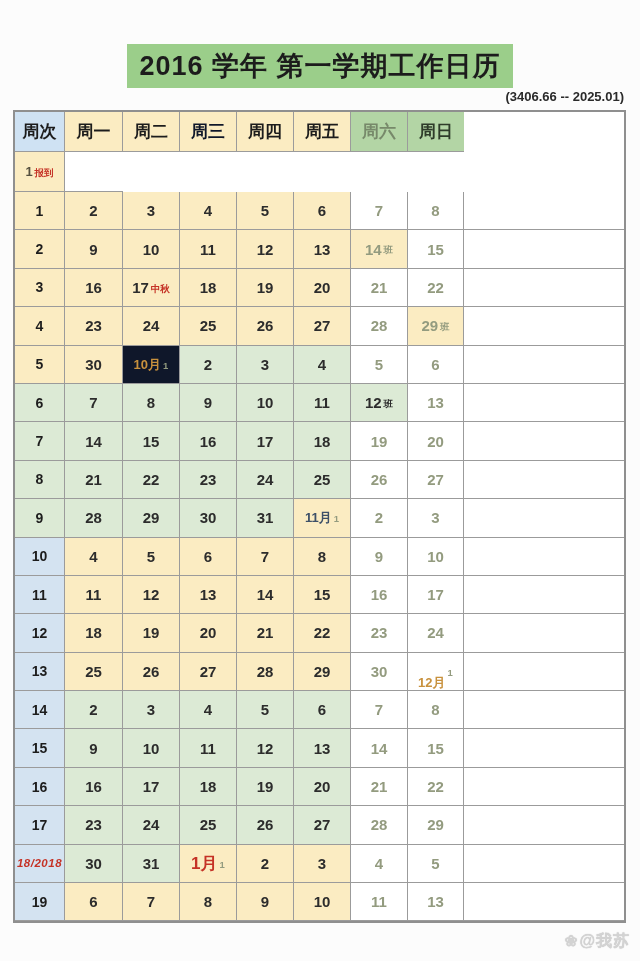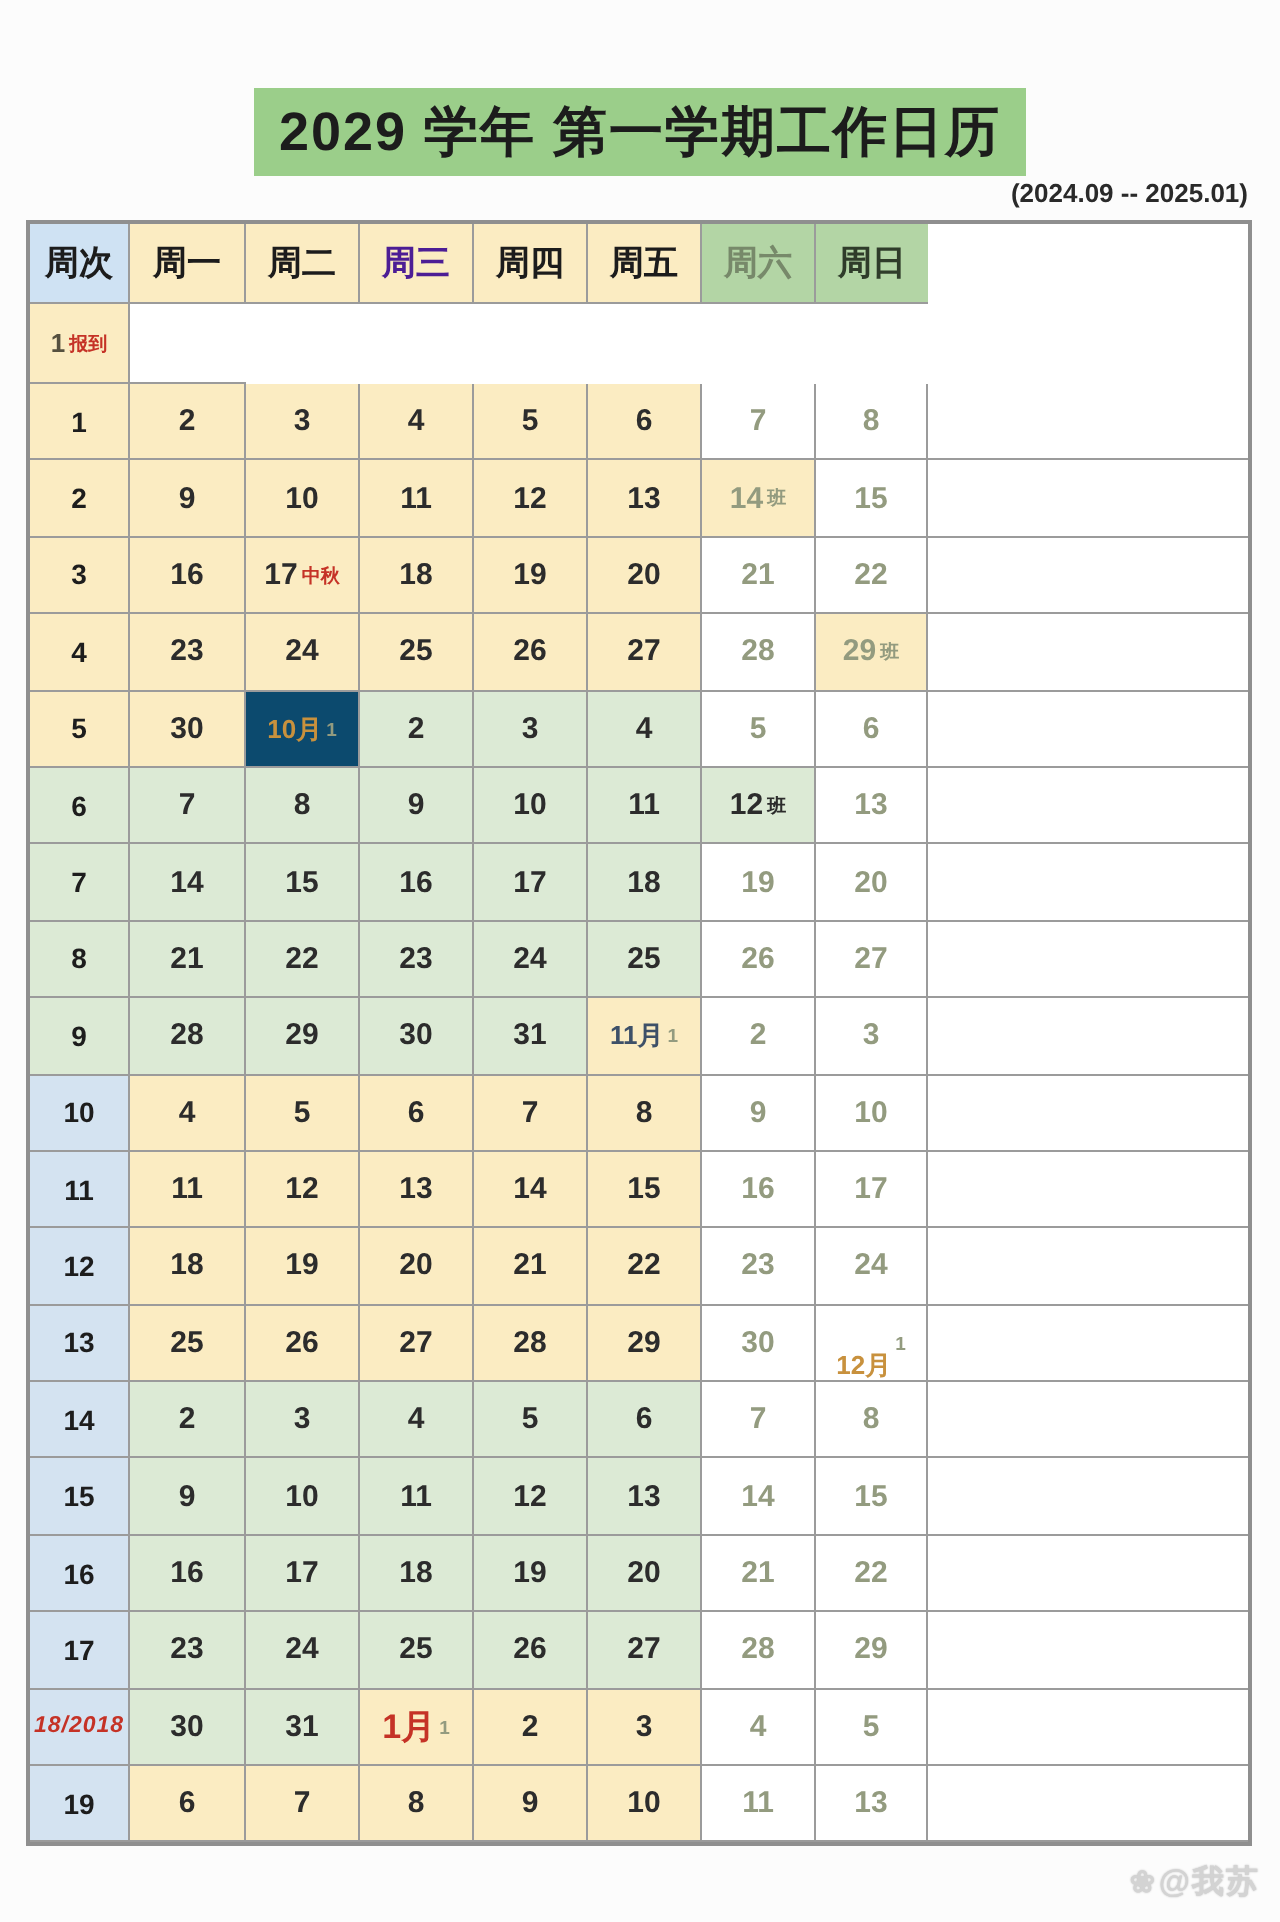--- a/index.html
+++ b/index.html
@@ -50,31 +50,31 @@
     color:#d3d3d3; text-shadow:0 0 1px #bdbdbd; letter-spacing:1px;
   }
   .watermark .icon { font-size:15px; margin-right:1px; }
 </style>
 </head>
 <body>
 
 <div class="page">
 
   <div class="title-wrap">
-    <span class="title" id="title" style="background: rgb(155, 206, 138);">2029 学年 第一学期工作日历</span>
+    <span class="title" id="title" style="background: rgb(155, 206, 138);">2016 学年 第一学期工作日历</span>
   </div>
 
-  <div class="subtitle">(2024.09 -- 2025.01)</div>
+  <div class="subtitle">(3406.66 -- 2025.01)</div>
 
   <div class="cal-table">
     <div class="row header-row" id="header-row">
         <div class="cell" style="background: rgb(207, 226, 243); color: rgb(28, 28, 28);">周次</div>
         <div class="cell" style="background: rgb(251, 236, 194); color: rgb(28, 28, 28);">周一</div>
         <div class="cell" style="background: rgb(251, 236, 194); color: rgb(28, 28, 28);">周二</div>
-        <div class="cell" style="background: rgb(251, 236, 194); color: #4c1d95;">周三</div>
+        <div class="cell" style="background: rgb(251, 236, 194); color: #0f172a;">周三</div>
         <div class="cell" style="background: rgb(251, 236, 194); color: rgb(28, 28, 28);">周四</div>
         <div class="cell" style="background: rgb(251, 236, 194); color: rgb(28, 28, 28);">周五</div>
         <div class="cell" style="background: rgb(179, 213, 165); color: rgb(119, 137, 106);">周六</div>
         <div class="cell" style="background: rgb(179, 213, 165); color: rgb(47, 60, 42);">周日</div>
       </div>
 
     <div class="row month-row">
       <div class="cell sunday-first" id="sunday-first-cell" style="background: rgb(251, 236, 194);">
         <span class="d1">1</span>
         <span class="suffix" id="report-suffix" style="color: rgb(197, 50, 38);">报到</span>
@@ -184,21 +184,21 @@
             <span class="main" style="color: rgb(147, 155, 127);">29</span>
             <span class="suffix" style="color: rgb(147, 155, 127);">班</span>
           </div>
           <div class="cell"></div>
         </div>
         <div class="row data-row">
           <div class="cell week-cell" style="background: rgb(251, 236, 194);">5</div>
           <div class="cell day-cell" style="background: rgb(251, 236, 194);">
             <span class="main" style="color: rgb(44, 44, 44);">30</span>
           </div>
-          <div class="cell day-cell" style="background: #0c4a6e;">
+          <div class="cell day-cell" style="background: #0f172a;">
             <span class="main month" style="color: rgb(200, 145, 61);">10月</span>
             <span class="suffix" style="color: rgb(147, 155, 127);">1</span>
           </div>
           <div class="cell day-cell" style="background: rgb(220, 234, 213);">
             <span class="main" style="color: rgb(44, 44, 44);">2</span>
           </div>
           <div class="cell day-cell" style="background: rgb(220, 234, 213);">
             <span class="main" style="color: rgb(44, 44, 44);">3</span>
           </div>
           <div class="cell day-cell" style="background: rgb(220, 234, 213);">

